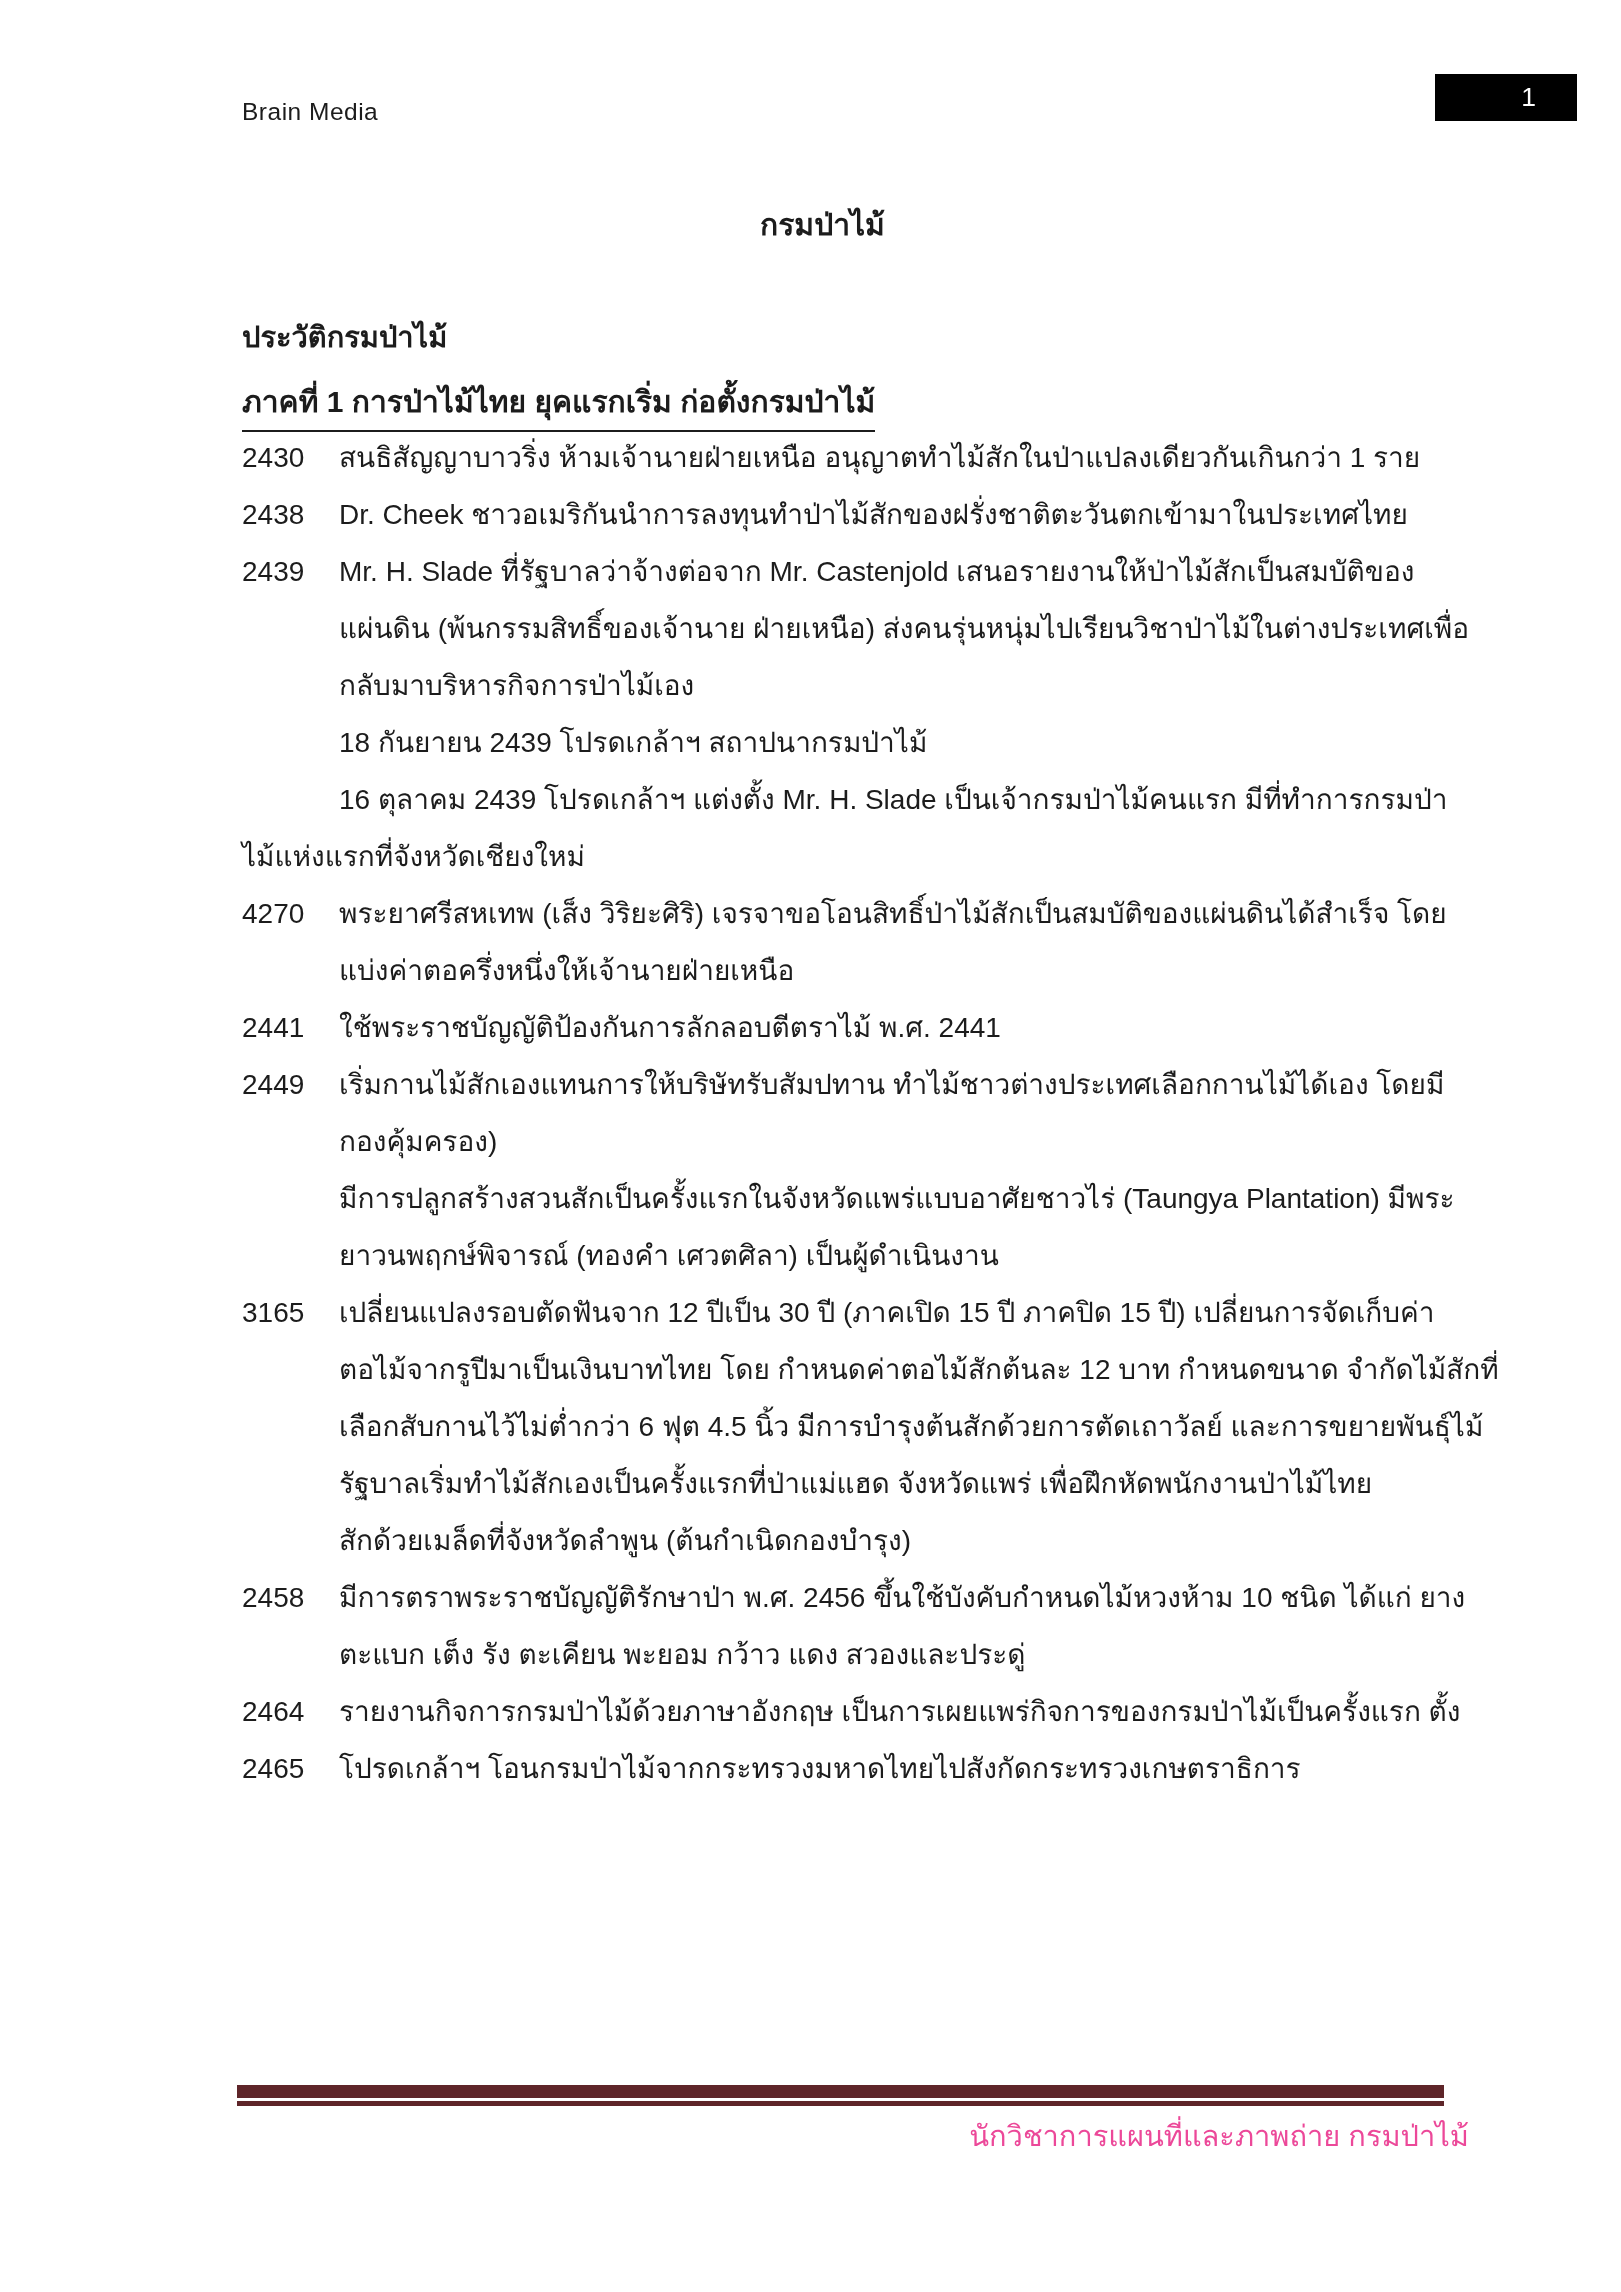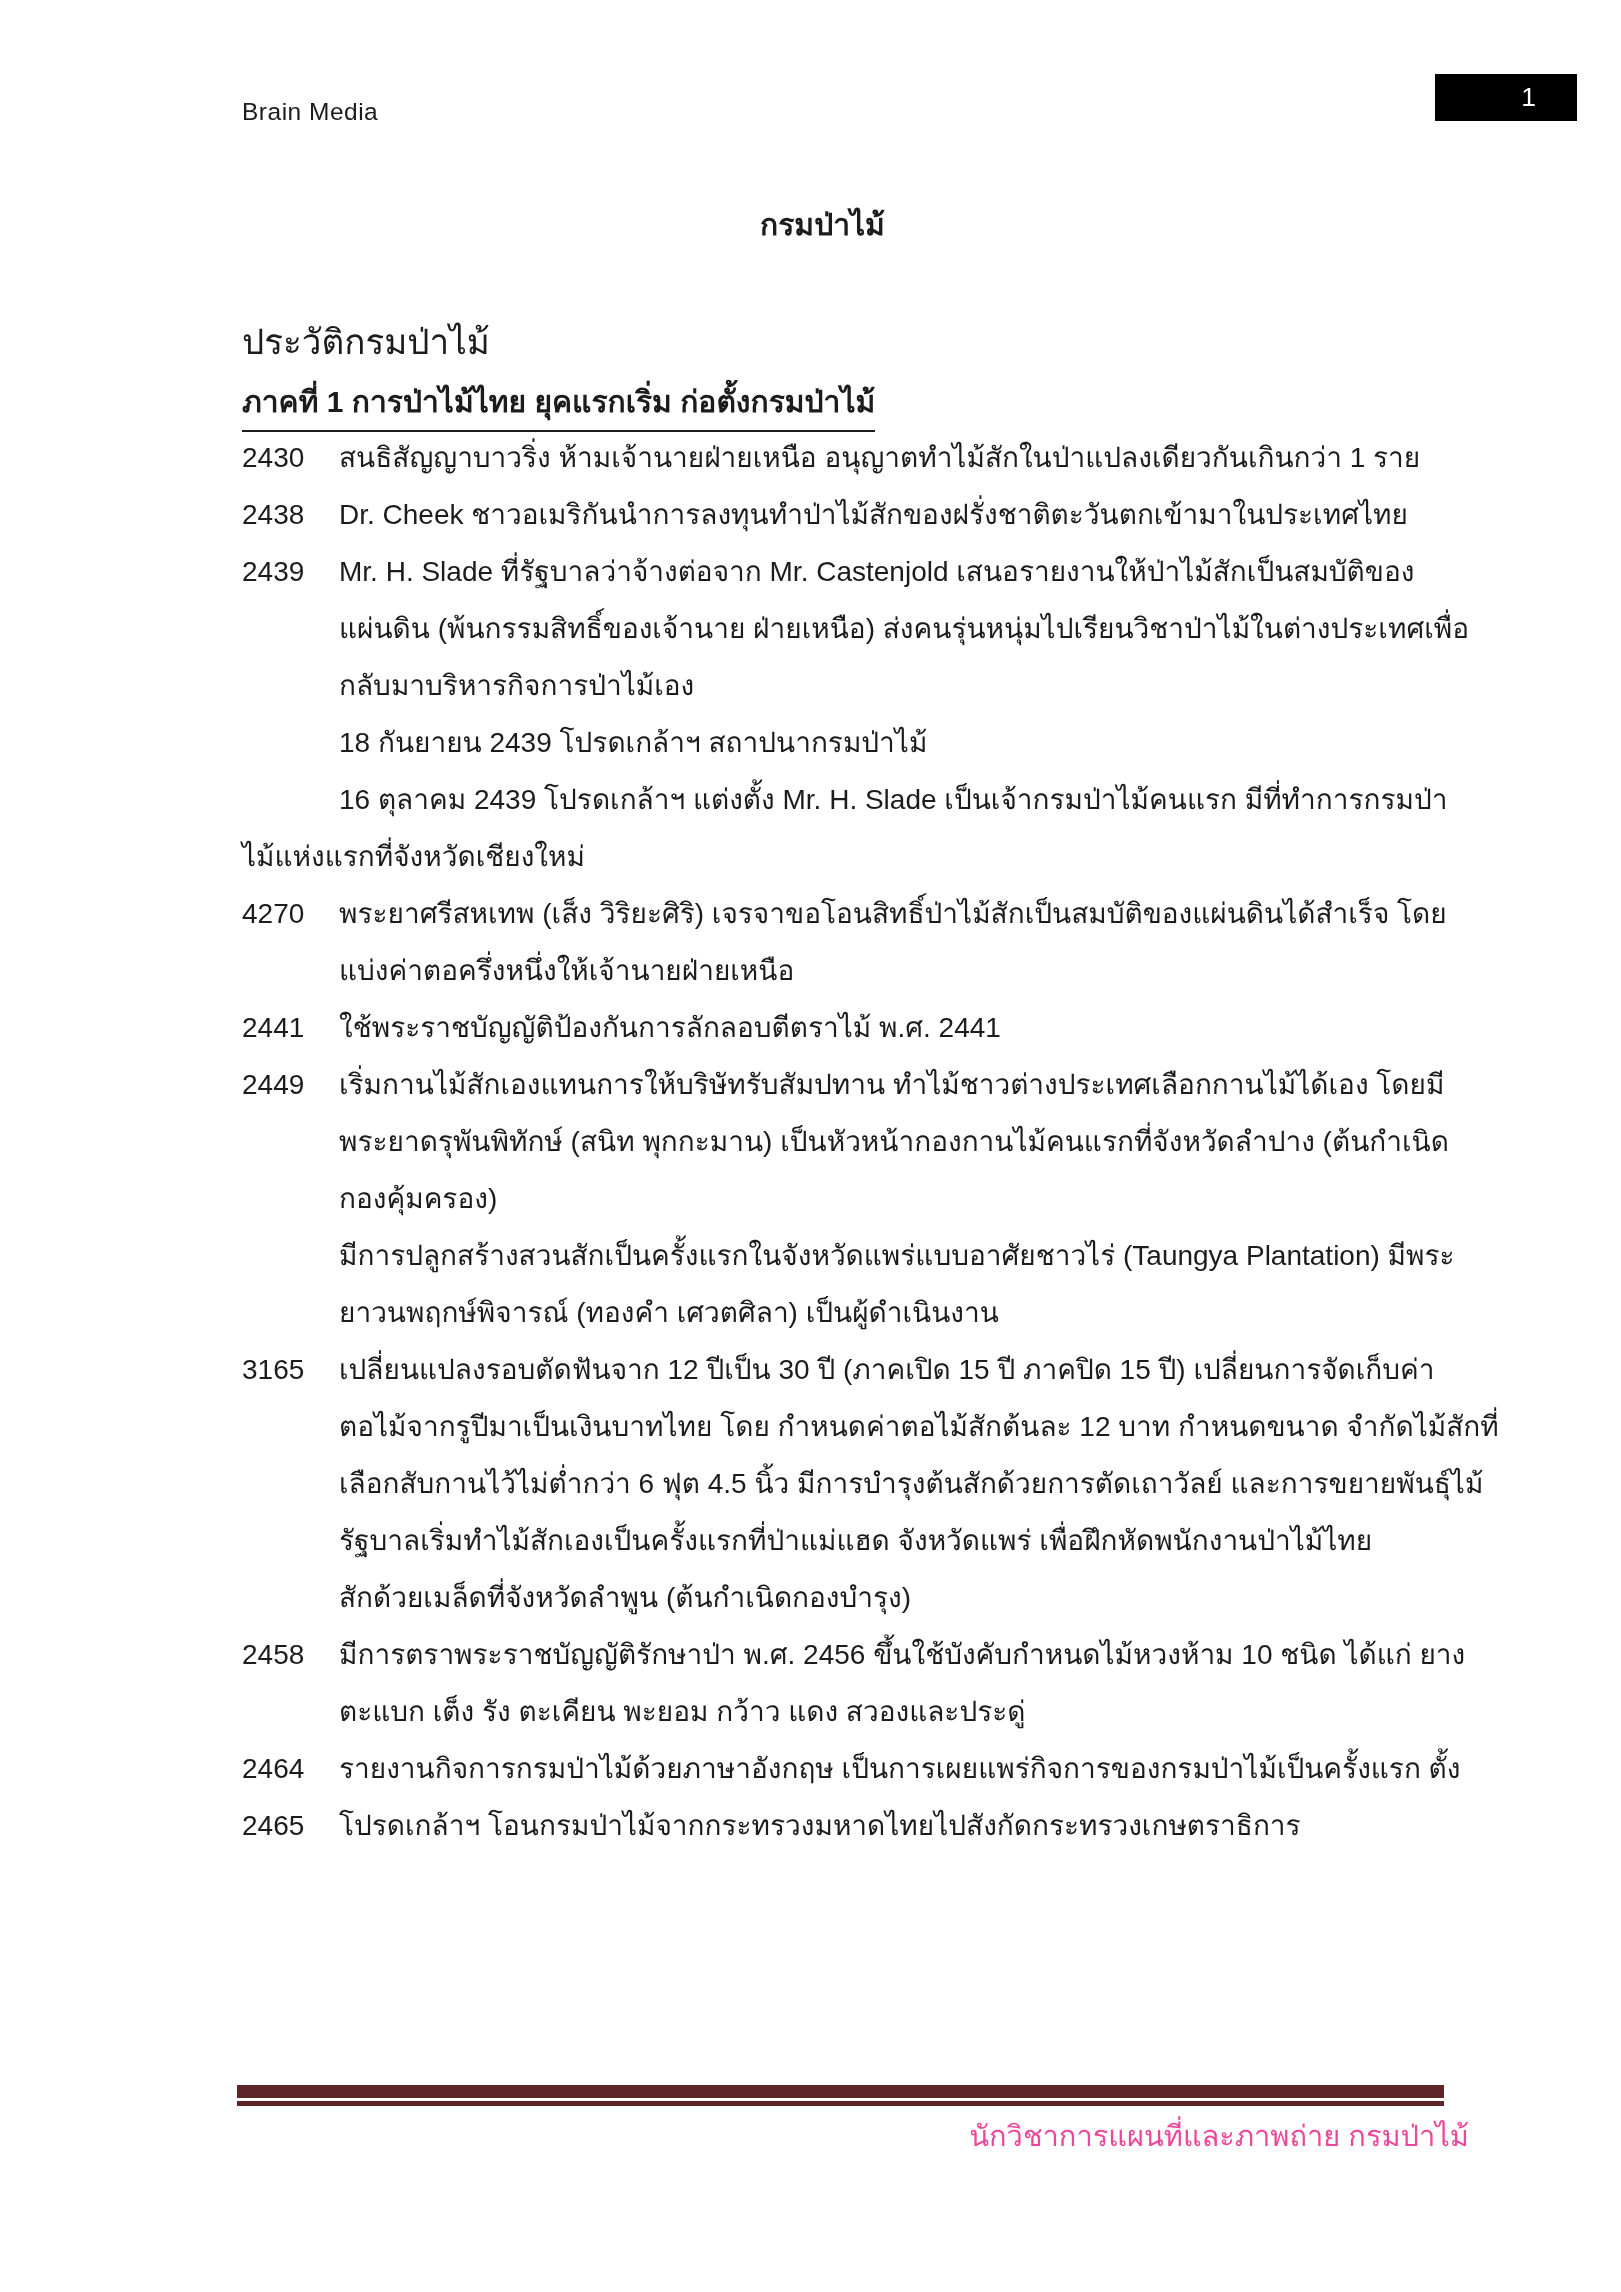--- a/index.html
+++ b/index.html
@@ -51,22 +51,22 @@
     width: 100%;
     text-align: center;
     font-size: 30px;
     font-weight: bold;
     margin: 0;
   }
   .heading-history {
     position: absolute;
     left: 230px;
     top: 314px;
-    font-size: 35px;
-    font-weight: normal;
+    font-size: 29px;
+    font-weight: bold;
     margin: 0;
     white-space: nowrap;
   }
   .heading-part {
     position: absolute;
     left: 230px;
     top: 378px;
     font-size: 30px;
     font-weight: bold;
     margin: 0;
@@ -146,21 +146,20 @@
       <div class="row entry"><span class="year">2439</span><span class="text">Mr. H. Slade ที่รัฐบาลว่าจ้างต่อจาก Mr. Castenjold เสนอรายงานให้ป่าไม้สักเป็นสมบัติของ</span></div>
       <div class="row cont-text"><span class="text">แผ่นดิน (พ้นกรรมสิทธิ์ของเจ้านาย ฝ่ายเหนือ) ส่งคนรุ่นหนุ่มไปเรียนวิชาป่าไม้ในต่างประเทศเพื่อ</span></div>
       <div class="row cont-text"><span class="text">กลับมาบริหารกิจการป่าไม้เอง</span></div>
       <div class="row cont-text"><span class="text">18 กันยายน 2439 โปรดเกล้าฯ สถาปนากรมป่าไม้</span></div>
       <div class="row cont-text"><span class="text">16 ตุลาคม 2439 โปรดเกล้าฯ แต่งตั้ง Mr. H. Slade เป็นเจ้ากรมป่าไม้คนแรก มีที่ทำการกรมป่า</span></div>
       <div class="row cont-margin"><span class="text">ไม้แห่งแรกที่จังหวัดเชียงใหม่</span></div>
       <div class="row entry"><span class="year">4270</span><span class="text">พระยาศรีสหเทพ (เส็ง วิริยะศิริ) เจรจาขอโอนสิทธิ์ป่าไม้สักเป็นสมบัติของแผ่นดินได้สำเร็จ โดย</span></div>
       <div class="row cont-text"><span class="text">แบ่งค่าตอครึ่งหนึ่งให้เจ้านายฝ่ายเหนือ</span></div>
       <div class="row entry"><span class="year">2441</span><span class="text">ใช้พระราชบัญญัติป้องกันการลักลอบตีตราไม้ พ.ศ. 2441</span></div>
       <div class="row entry"><span class="year">2449</span><span class="text">เริ่มกานไม้สักเองแทนการให้บริษัทรับสัมปทาน ทำไม้ชาวต่างประเทศเลือกกานไม้ได้เอง โดยมี</span></div>
-      <div class="row cont-text"><span class="text">พระยาดรุพันพิทักษ์ (สนิท พุกกะมาน) เป็นหัวหน้ากองกานไม้คนแรกที่จังหวัดลำปาง (ต้นกำเนิด</span></div>
       <div class="row cont-text"><span class="text">กองคุ้มครอง)</span></div>
       <div class="row cont-text"><span class="text">มีการปลูกสร้างสวนสักเป็นครั้งแรกในจังหวัดแพร่แบบอาศัยชาวไร่ (Taungya Plantation) มีพระ</span></div>
       <div class="row cont-text"><span class="text">ยาวนพฤกษ์พิจารณ์ (ทองคำ เศวตศิลา) เป็นผู้ดำเนินงาน</span></div>
       <div class="row entry"><span class="year">3165</span><span class="text">เปลี่ยนแปลงรอบตัดฟันจาก 12 ปีเป็น 30 ปี (ภาคเปิด 15 ปี ภาคปิด 15 ปี) เปลี่ยนการจัดเก็บค่า</span></div>
       <div class="row cont-text"><span class="text">ตอไม้จากรูปีมาเป็นเงินบาทไทย โดย กำหนดค่าตอไม้สักต้นละ 12 บาท กำหนดขนาด จำกัดไม้สักที่</span></div>
       <div class="row cont-text"><span class="text">เลือกสับกานไว้ไม่ต่ำกว่า 6 ฟุต 4.5 นิ้ว มีการบำรุงต้นสักด้วยการตัดเถาวัลย์ และการขยายพันธุ์ไม้</span></div>
       <div class="row cont-text"><span class="text">รัฐบาลเริ่มทำไม้สักเองเป็นครั้งแรกที่ป่าแม่แฮด จังหวัดแพร่ เพื่อฝึกหัดพนักงานป่าไม้ไทย</span></div>
       <div class="row cont-text"><span class="text">สักด้วยเมล็ดที่จังหวัดลำพูน (ต้นกำเนิดกองบำรุง)</span></div>
       <div class="row entry"><span class="year">2458</span><span class="text">มีการตราพระราชบัญญัติรักษาป่า พ.ศ. 2456 ขึ้นใช้บังคับกำหนดไม้หวงห้าม 10 ชนิด ได้แก่ ยาง</span></div>
       <div class="row cont-text"><span class="text">ตะแบก เต็ง รัง ตะเคียน พะยอม กว้าว แดง สวองและประดู่</span></div>

